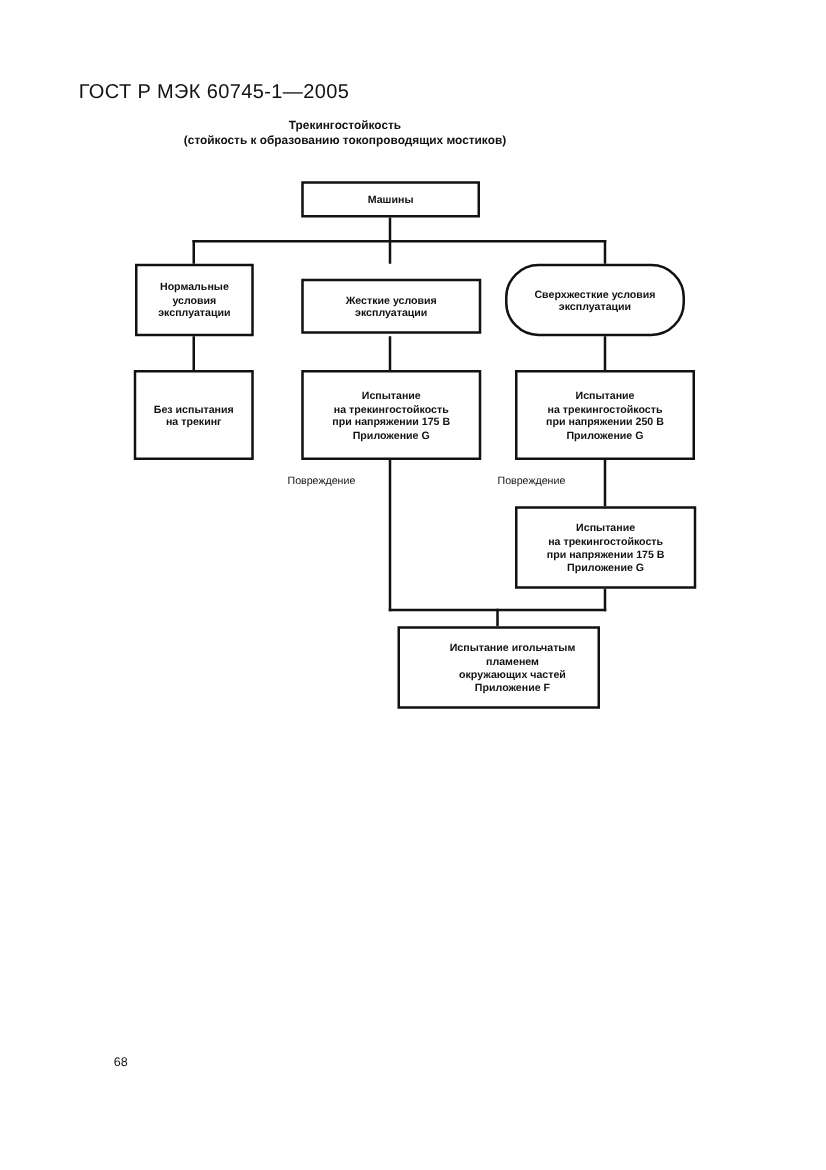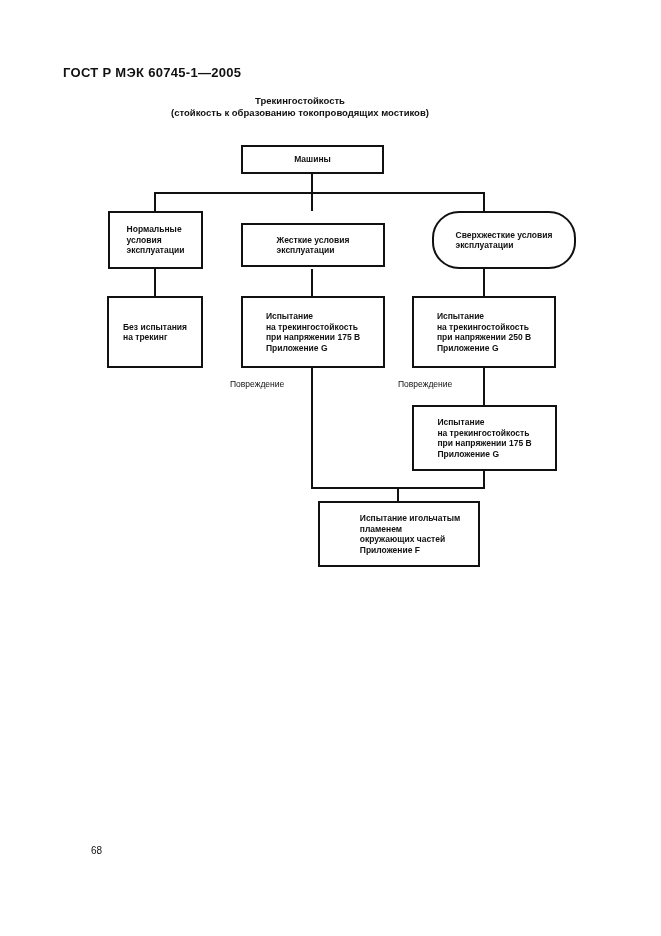--- a/index.html
+++ b/index.html
@@ -8,54 +8,55 @@
     background: #ffffff;
     font-family: "Liberation Sans", sans-serif;
     color: #111111;
     position: relative;
     overflow: hidden;
   }
   .page { position: absolute; inset: 0; background: #ffffff; }
 
   .doc-header {
     position: absolute; left: 63px; top: 65px;
-    font-size: 13px; font-weight: bold; letter-spacing: 0.3px;
+    font-size: 16px; font-weight: normal; letter-spacing: 0.3px;
     white-space: nowrap;
   }
   .doc-title {
     position: absolute; left: 0; top: 95px; width: 552px;
     text-align: center; font-size: 9.5px; font-weight: bold;
-    line-height: 12px; white-space: pre-line; padding-left: 24px;
+    line-height: 12px; white-space: pre-line;
   }
   .page-number {
     position: absolute; left: 62px; top: 845px;
     font-size: 10px; font-weight: normal; padding-left: 29px;
   }
 
   .box {
     position: absolute;
     border: 2px solid #111111;
     background: #ffffff;
     box-sizing: border-box;
     display: flex; align-items: center; justify-content: center;
+    text-align: center;
     font-size: 8.5px; font-weight: bold; line-height: 10.5px;
     white-space: pre-line;
   }
   .line { position: absolute; background: #111111; }
 
   .flow-label {
     position: absolute;
     font-size: 8.5px; font-weight: normal; white-space: nowrap;
   }
 
   
   #box-machines      { left: 241px; top: 145px; width: 143px; height: 29px; }
   #box-normal        { left: 108px; top: 211px; width:  95px; height: 58px; }
   #box-severe        { left: 241px; top: 223px; width: 144px; height: 44px; }
-  #box-extra         { left: 432px; top: 211px; width: 144px; height: 58px; border-radius: 27px; }
+  #box-extra         { left: 404px; top: 211px; width: 144px; height: 58px; border-radius: 27px; }
   #box-notest        { left: 107px; top: 296px; width:  96px; height: 72px; }
   #box-test175       { left: 241px; top: 296px; width: 144px; height: 72px; }
   #box-test250       { left: 412px; top: 296px; width: 144px; height: 72px; }
   #box-test175b      { left: 412px; top: 405px; width: 145px; height: 66px; }
   #box-needle        { left: 318px; top: 501px; width: 162px; height: 66px; padding-left: 22px; }
 
   
   #ln-machines-down  { left: 311px; top: 174px; width: 2px;   height: 37px; }
   #ln-top-branch     { left: 154px; top: 192px; width: 331px; height: 2px;  }
   #ln-stub-left      { left: 154px; top: 192px; width: 2px;   height: 19px; }

